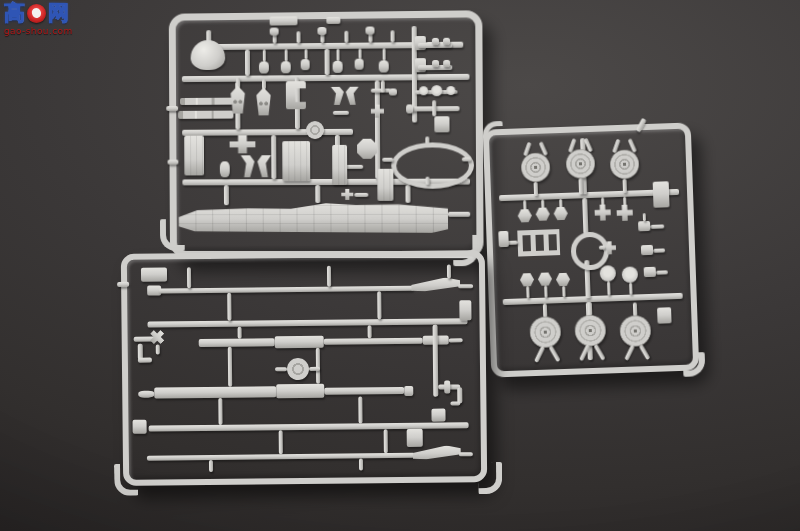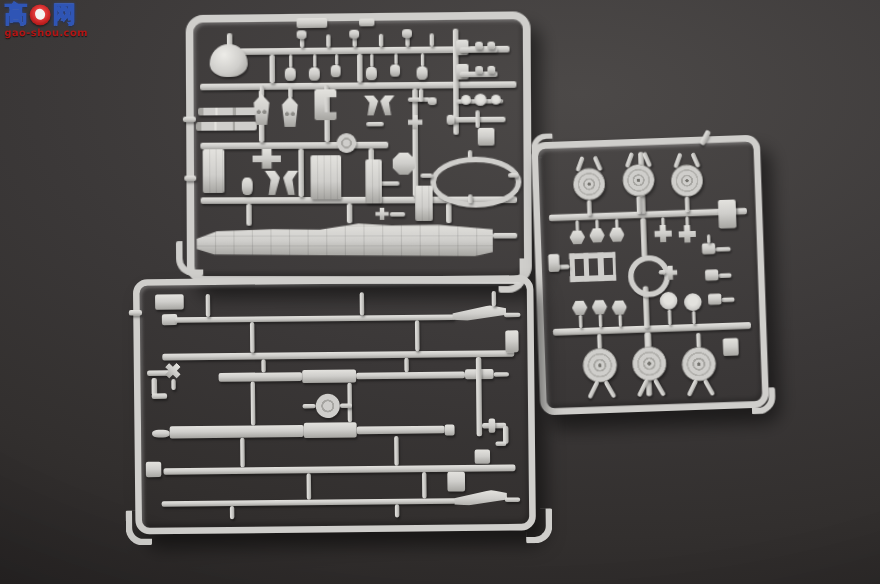--- a/index.html
+++ b/index.html
@@ -74,21 +74,21 @@
   .watermark{position:absolute;left:4px;top:3px;z-index:50;}
   .wm-row{display:flex;align-items:center;gap:2px;}
   .wm-char{font-size:21px;font-weight:700;line-height:1;color:var(--wm-char-fill);
     -webkit-text-stroke:1px var(--wm-char-outline);
     text-shadow:0 0 3px var(--wm-char-outline),0 1px 2px rgba(0,0,0,.7);}
   .wm-badge{position:relative;width:19px;height:19px;border-radius:50%;
     background:radial-gradient(circle at 50% 42%,#ea4242 0 28%,var(--wm-badge-red) 65%,#7d0f0f);
     box-shadow:0 1px 2px rgba(0,0,0,.6);}
   .wm-badge::after{content:"";position:absolute;left:5px;top:4px;width:9px;height:10px;
     background:#f3f3f1;border-radius:46% 54% 50% 50%;transform:rotate(-14deg);}
-  .wm-url{margin-top:2px;font-size:9px;font-weight:700;letter-spacing:.4px;
+  .wm-url{margin-top:2px;font-size:9px;font-weight:400;letter-spacing:.4px;
     color:var(--wm-url-red);text-shadow:0 1px 1px rgba(0,0,0,.65);}
 </style>
 </head>
 <body>
 
 <div class="stage" data-name="photo-stage">
   <div class="watermark" data-name="watermark">
     <div class="wm-row" data-name="watermark-logo">
       <span class="wm-char" data-name="watermark-char-left">高</span>
       <span class="wm-badge" data-name="fist-badge-icon"></span>

